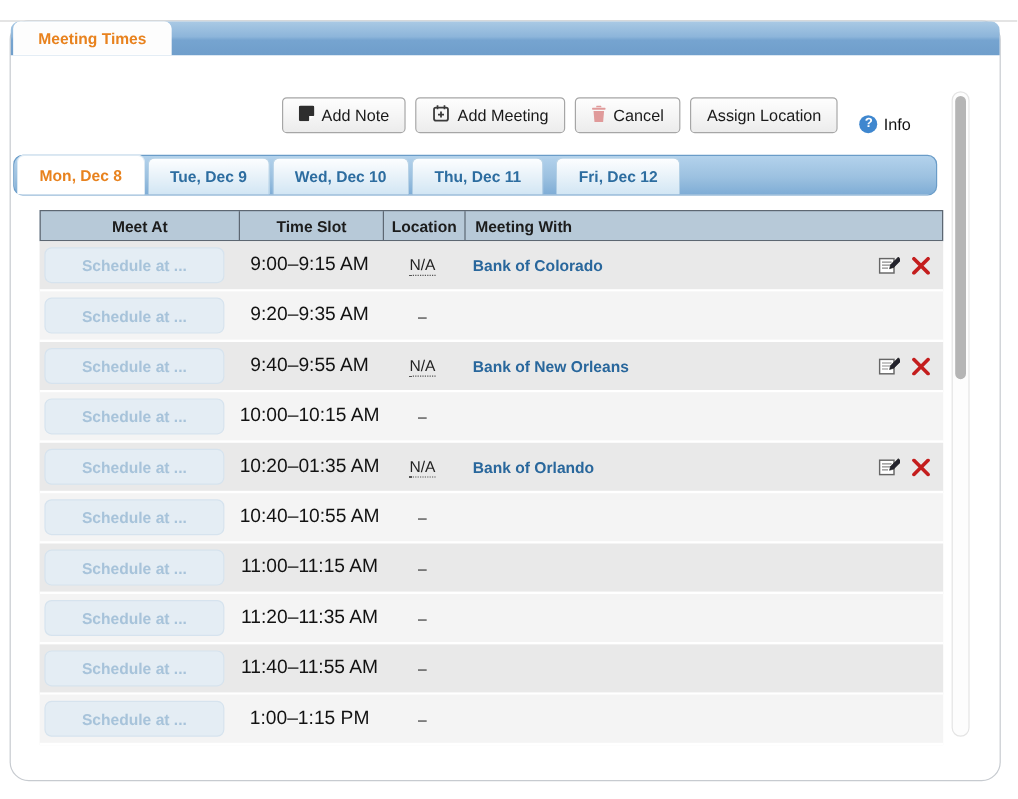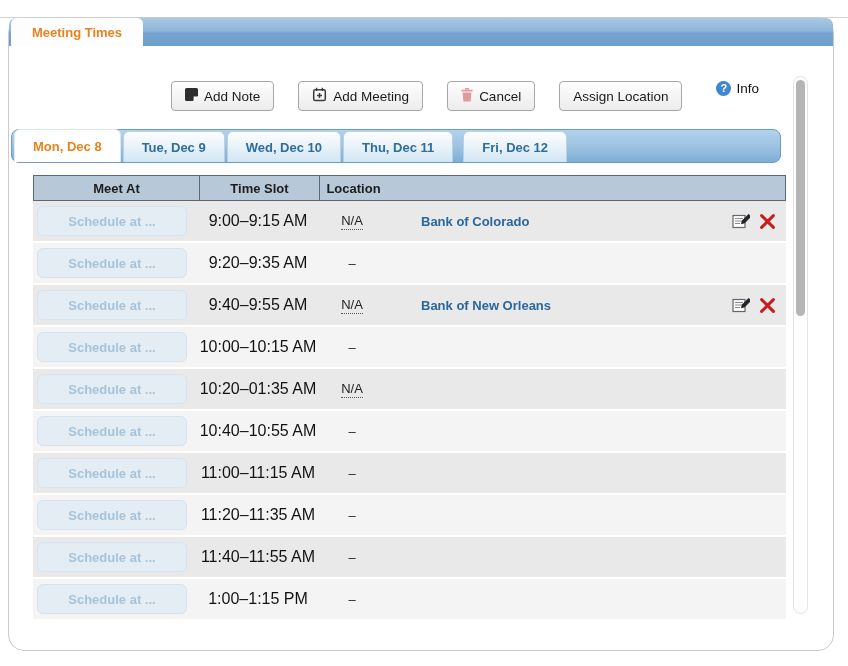--- a/index.html
+++ b/index.html
@@ -11,21 +11,21 @@
 
   
   .main-tabstrip{position:absolute;left:0;top:0;width:100%;height:28px;
       background:linear-gradient(180deg,#a9c9e4 0%,#8db5da 45%,#76a4d0 55%,#6f9ecb 100%);
       border-radius:7px 7px 0 0;}
   .main-tab{position:absolute;left:2px;top:0;width:132px;height:28px;background:#fdfdfd;
       border-radius:6px 6px 0 0;display:flex;align-items:center;justify-content:center;
       font-weight:bold;font-size:13px;color:#e8821e;box-shadow:0 0 0 1px rgba(255,255,255,.55) inset;}
 
   
-  .toolbar{position:absolute;top:63px;right:74px;display:flex;align-items:flex-start;gap:24px;}
+  .toolbar{position:absolute;top:63px;right:74px;display:flex;align-items:flex-end;gap:8px;}
   .tb-btn{height:30px;display:flex;align-items:center;gap:6px;padding:0 13px;
       background:linear-gradient(180deg,#fefefe,#ececec);border:1px solid #a6a6a6;border-radius:4px;
       font-size:13.5px;color:#1a1a1a;cursor:pointer;box-sizing:border-box;}
   .info-wrap{display:flex;align-items:center;gap:5px;margin-left:10px;font-size:13.5px;color:#111;}
   .help-badge{width:15px;height:15px;border-radius:50%;background:#3f87cf;color:#fff;font-size:11px;
       font-weight:bold;display:flex;align-items:center;justify-content:center;line-height:1;}
 
   
   .day-tabbar{position:absolute;left:2px;top:111px;width:770px;height:34px;box-sizing:border-box;
       background:linear-gradient(180deg,#b3d2ec 0%,#9cc1e0 55%,#7fadd6 100%);
@@ -47,21 +47,21 @@
   .trow{display:flex;align-items:center;height:42px;box-sizing:border-box;border-bottom:2px solid #ffffff;}
   .trow.odd{background:#e9e9e9;} .trow.even{background:#f4f4f4;}
   .cell{box-sizing:border-box;display:flex;align-items:center;justify-content:center;height:100%;}
   .cell.c1{width:165px;justify-content:flex-start;padding-left:4px;}
   .cell.c2{width:120px;font-size:16px;color:#121212;}
   .cell.c3{width:68px;font-size:13px;color:#222;}
   .cell.c4{flex:1;justify-content:flex-start;padding:0 10px 0 8px;}
   .na{border-bottom:1px dotted #555;padding-bottom:1px;}
   .sched-btn{width:150px;height:30px;background:#e4edf4;border:1px solid #d6e3ee;border-radius:6px;
       font-family:"Liberation Sans",sans-serif;font-size:13px;font-weight:bold;color:#a7c3da;cursor:pointer;}
-  .bank-link{font-size:13px;font-weight:bold;color:#29679c;text-decoration:none;cursor:pointer;margin-left:27px;}
+  .bank-link{font-size:13px;font-weight:bold;color:#29679c;text-decoration:none;cursor:pointer;}
   .row-spacer{flex:1;}
   .row-icons{display:flex;align-items:center;gap:9px;}
   .icon-btn{background:none;border:none;padding:0;cursor:pointer;display:flex;align-items:center;}
 
   
   .scroll-track{position:absolute;left:784px;top:58px;width:15px;height:538px;background:#fdfdfd;
       border:1px solid #e4e4e4;border-radius:8px;box-sizing:border-box;}
   .scroll-thumb{position:absolute;left:2px;top:3px;width:9px;height:236px;background:#b5b5b5;border-radius:5px;}
 </style>
 </head>
@@ -123,20 +123,21 @@
       <div class="day-tab">Wed, Dec 10</div>
       <div class="day-tab">Thu, Dec 11</div>
       <div class="day-tab gap-before">Fri, Dec 12</div>
     </div>
 
     <div class="sched-table">
       <div class="thead">
         <div class="th col1">Meet At</div>
         <div class="th col2">Time Slot</div>
         <div class="th col3">Location</div>
+        <div class="th col4">Meeting With</div>
       </div>
 
       <div class="trow odd">
         <div class="cell c1">
             <button class="sched-btn">Schedule at ...</button>
           </div>
         <div class="cell c2">9:00–9:15 AM</div>
         <div class="cell c3">
             <span class="na">N/A</span>
           </div>
@@ -215,20 +216,40 @@
       </div>
 
       <div class="trow odd">
         <div class="cell c1">
             <button class="sched-btn">Schedule at ...</button>
           </div>
         <div class="cell c2">10:20–01:35 AM</div>
         <div class="cell c3">
             <span class="na">N/A</span>
           </div>
+        <div class="cell c4">
+          <a class="bank-link">Bank of Orlando</a>
+          <span class="row-spacer"></span>
+          <span class="row-icons">
+            <button class="icon-btn">
+              <svg width="18" height="16" viewBox="0 0 18 16">
+                  <rect x="1" y="2.5" width="12" height="12" fill="#fff" stroke="#666" stroke-width="1.2"></rect>
+                  <line x1="3" y1="5.5" x2="11" y2="5.5" stroke="#8a8a8a" stroke-width="1"></line>
+                  <line x1="3" y1="8" x2="11" y2="8" stroke="#8a8a8a" stroke-width="1"></line>
+                  <line x1="3" y1="10.5" x2="8" y2="10.5" stroke="#8a8a8a" stroke-width="1"></line>
+                  <path d="M16.6 1.2 10.3 7.5l-1 3.4 3.4-1 6.3-6.3z" fill="#23232d" stroke="#111" stroke-width="0.5"></path>
+                </svg>
+            </button>
+            <button class="icon-btn">
+              <svg width="17" height="15" viewBox="0 0 17 15">
+                  <path d="M2.6 1.6 14.4 13.4 M14.4 1.6 2.6 13.4" stroke="#c41e1e" stroke-width="3" stroke-linecap="round" fill="none"></path>
+                </svg>
+            </button>
+          </span>
+        </div>
       </div>
 
       <div class="trow even">
         <div class="cell c1">
             <button class="sched-btn">Schedule at ...</button>
           </div>
         <div class="cell c2">10:40–10:55 AM</div>
         <div class="cell c3">
             <span>–</span>
           </div>

